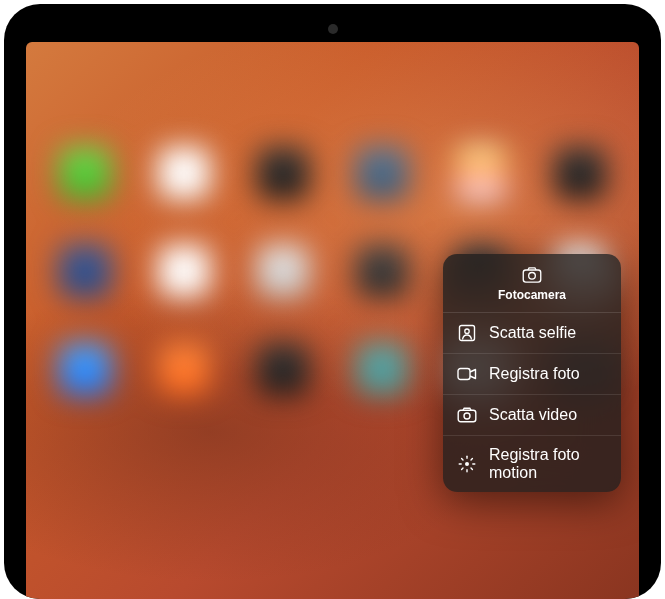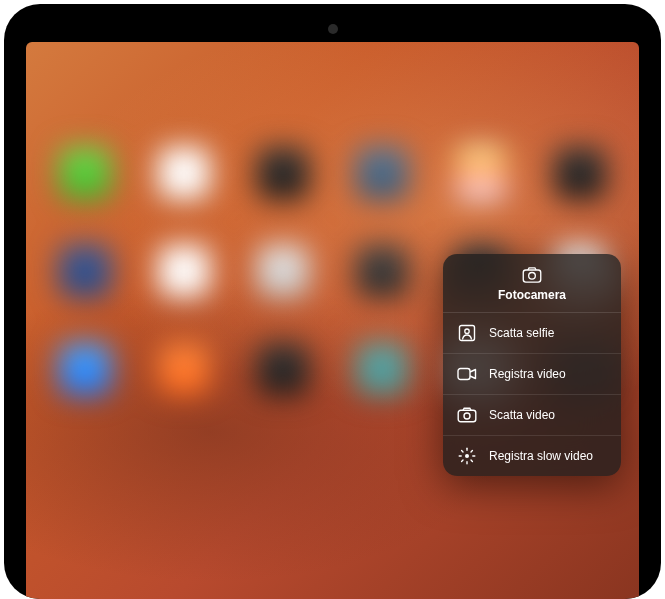--- a/index.html
+++ b/index.html
@@ -121,21 +121,21 @@
     .menu-title {
       font-size: 12px;
       font-weight: 600;
     }
     .menu-item {
       display: flex;
       align-items: center;
       gap: 12px;
       padding: 10px 14px;
       border-bottom: 1px solid rgba(255,255,255,0.1);
-      font-size: 12px;
+      font-size: 16px;
       cursor: pointer;
     }
     .menu-item:last-child { border-bottom: none; }
     .menu-icon {
       width: 20px;
       height: 20px;
       display: flex;
       align-items: center;
       justify-content: center;
       flex-shrink: 0;
@@ -196,21 +196,21 @@
           <span>Scatta selfie</span>
         </div>
 
         <div class="menu-item">
           <span class="menu-icon">
             <svg width="20" height="14" viewBox="0 0 20 14" fill="none">
               <rect x="1" y="1.5" width="12" height="11" rx="2.5" stroke="#fff" stroke-width="1.4"></rect>
               <path d="M13 5 L18.5 2.5 V11.5 L13 9" stroke="#fff" stroke-width="1.4" fill="none" stroke-linejoin="round"></path>
             </svg>
           </span>
-          <span>Registra video</span>
+          <span>Registra foto</span>
         </div>
 
         <div class="menu-item">
           <span class="menu-icon">
             <svg width="20" height="16" viewBox="0 0 20 16" fill="none">
               <rect x="1.2" y="3.2" width="17.6" height="11.6" rx="2.5" stroke="#fff" stroke-width="1.4"></rect>
               <path d="M6 3.2 L7.2 1.2 H12.8 L14 3.2" stroke="#fff" stroke-width="1.4" fill="none"></path>
               <circle cx="10" cy="9" r="3" stroke="#fff" stroke-width="1.4"></circle>
             </svg>
           </span>
@@ -226,19 +226,19 @@
                 <line x1="1.2" y1="9" x2="3.2" y2="9"></line>
                 <line x1="14.8" y1="9" x2="16.8" y2="9"></line>
                 <line x1="3.6" y1="3.6" x2="5" y2="5"></line>
                 <line x1="13" y1="13" x2="14.4" y2="14.4"></line>
                 <line x1="3.6" y1="14.4" x2="5" y2="13"></line>
                 <line x1="13" y1="5" x2="14.4" y2="3.6"></line>
               </g>
               <circle cx="9" cy="9" r="2" fill="#fff"></circle>
             </svg>
           </span>
-          <span>Registra slow video</span>
+          <span>Registra foto motion</span>
         </div>
       </div>
 
     </div>
   </div>
 </div>
 
 </body></html>

